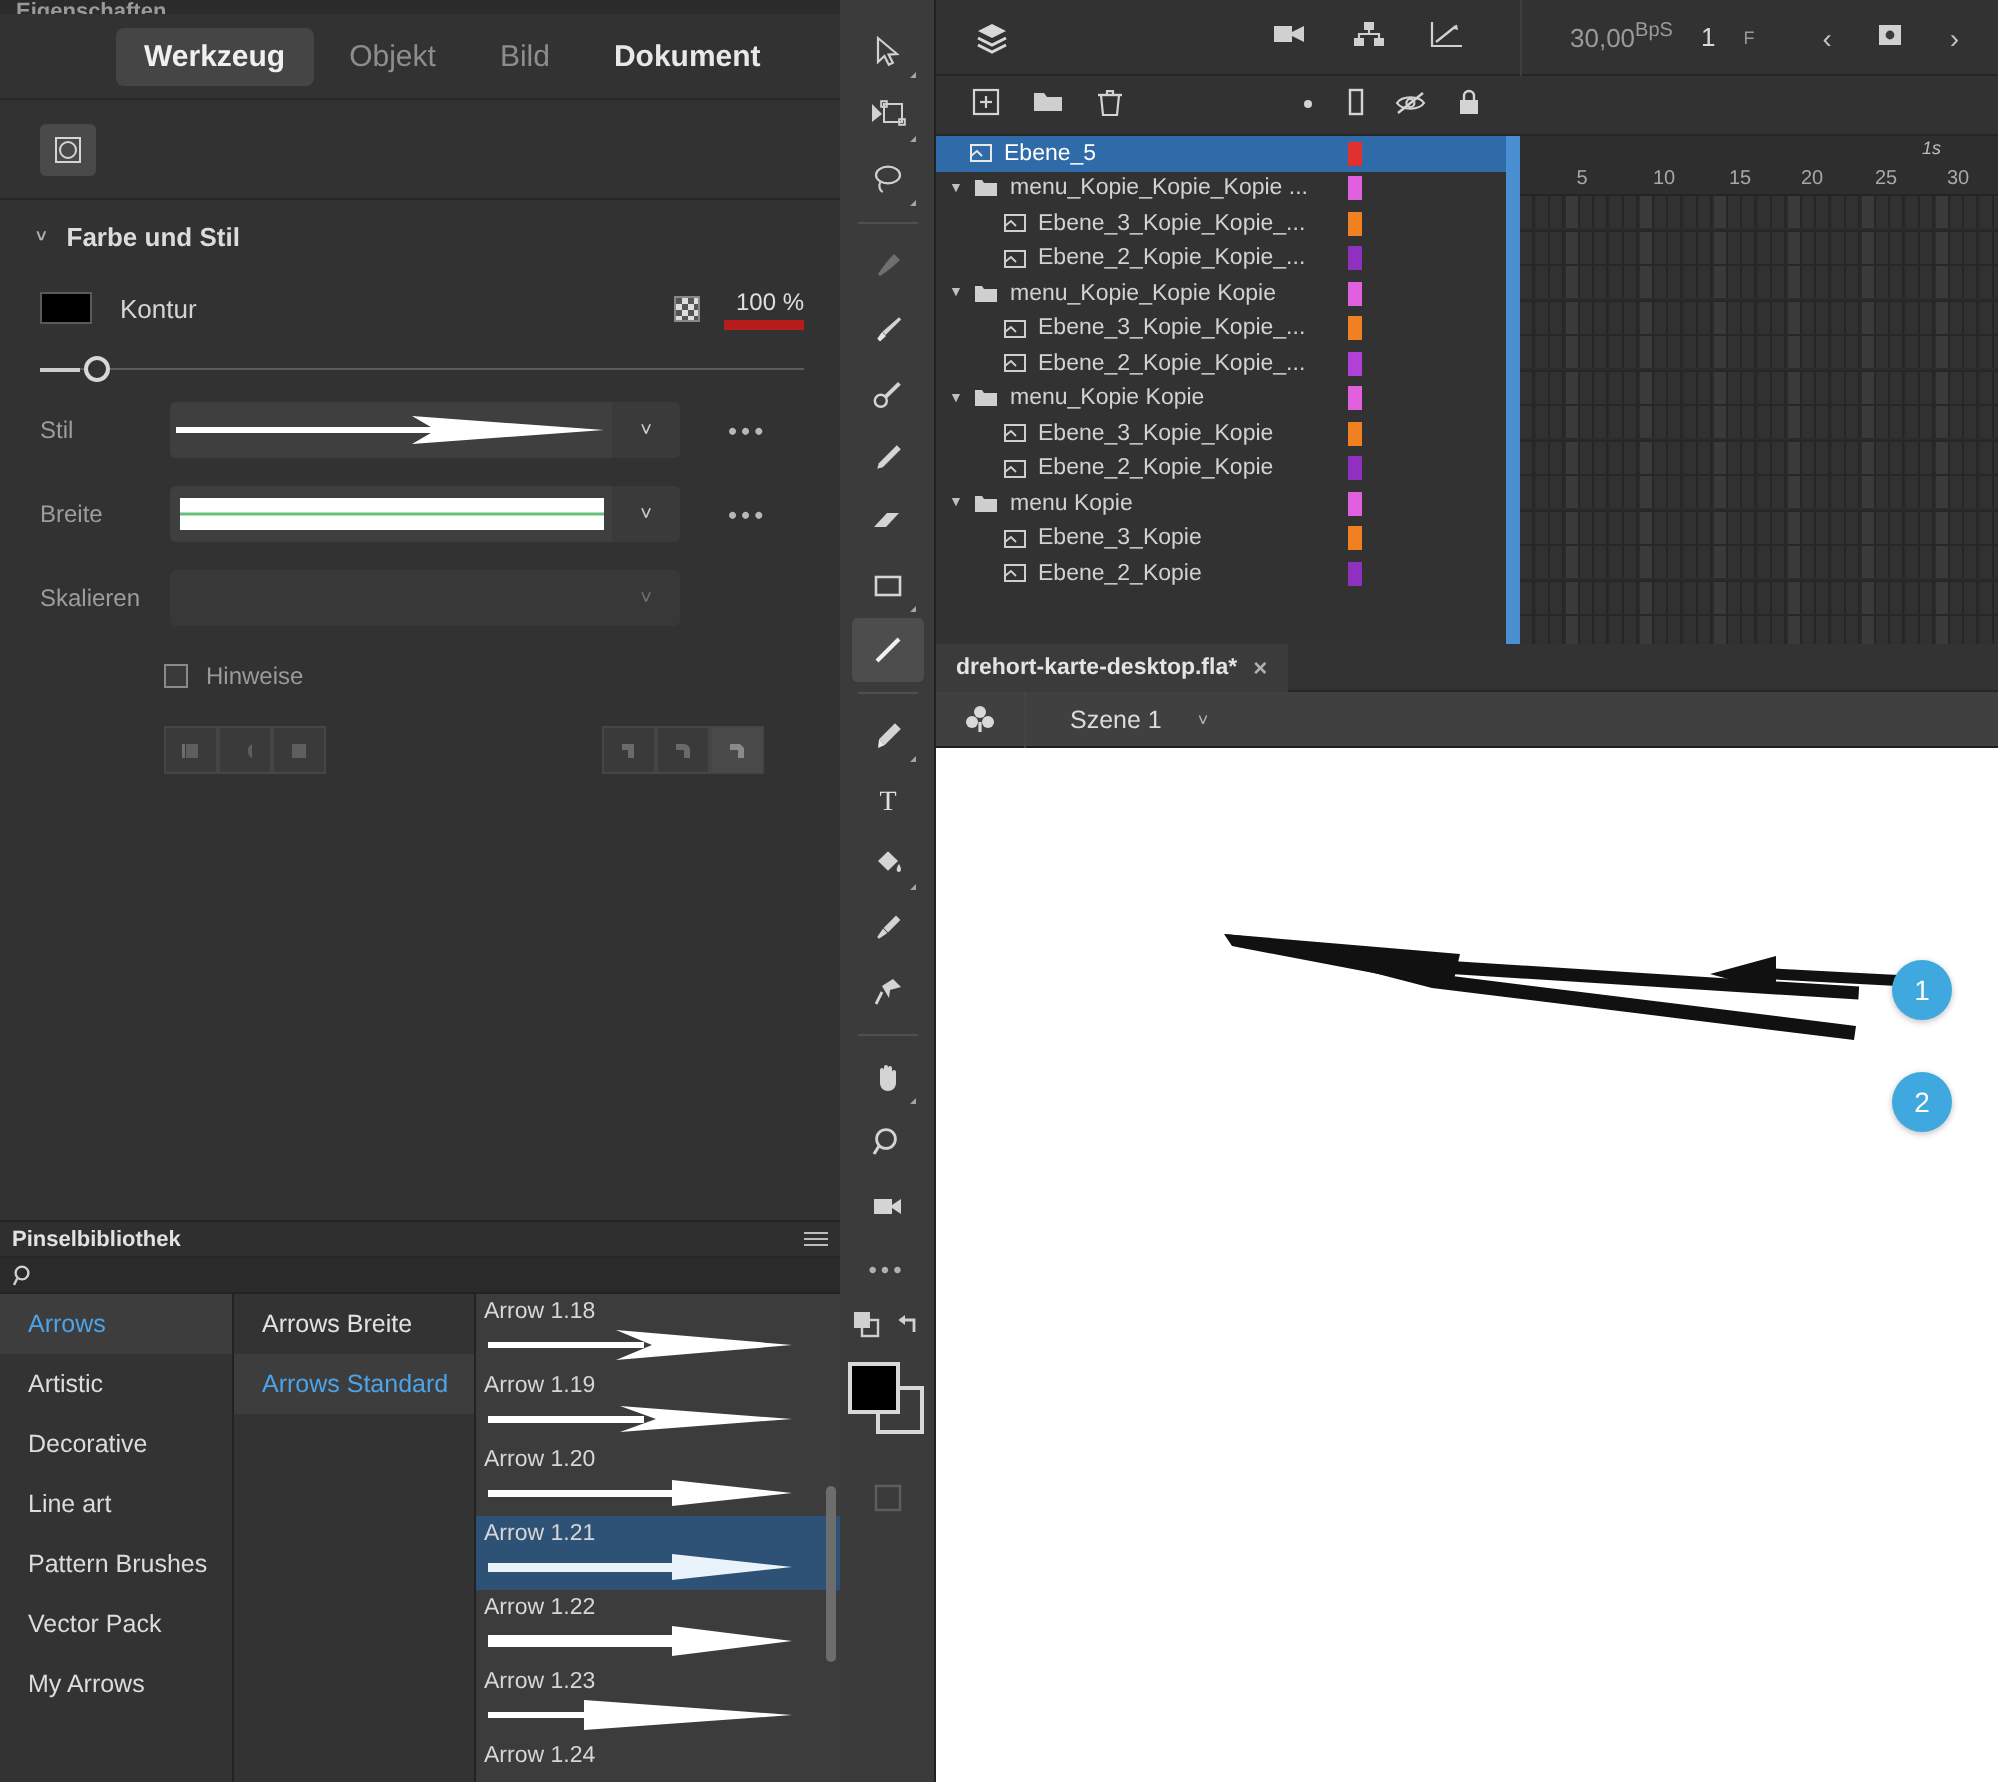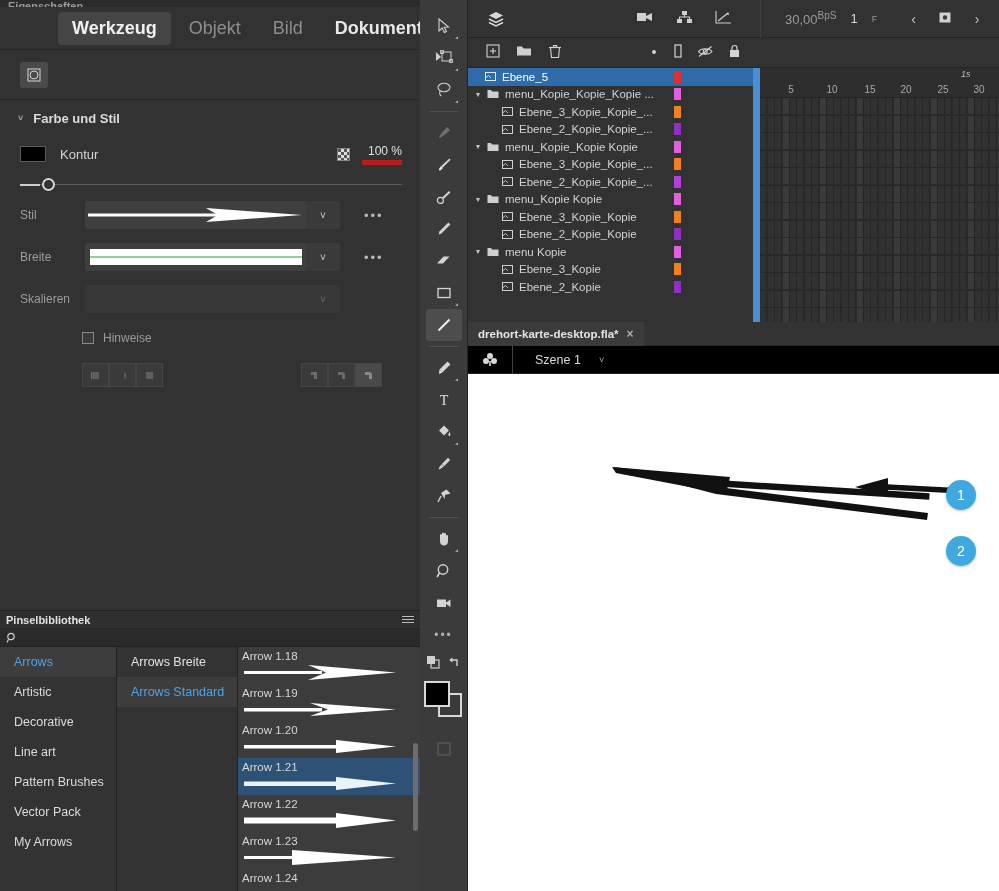--- a/index.html
+++ b/index.html
@@ -22,21 +22,21 @@
     height: 7px; background: #2b2b2b; overflow: hidden;
     padding-left: 8px; color: #9a9a9a; font-size: 11px; font-weight: bold;
     line-height: 13px;
   }
   .props-tabs {
     height: 43px; display: flex; align-items: center;
     background: #323232; border-bottom: 1px solid #272727;
     padding-left: 58px; gap: 4px;
   }
   .props-tab {
-    padding: 6px 14px; border-radius: 4px; font-size: 18px;
+    padding: 6px 14px; border-radius: 4px; font-size: 15px;
     color: #8d8d8d; cursor: pointer; white-space: nowrap;
   }
   .props-tab.active { background: #454545; color: #f0f0f0; font-weight: bold; }
   .props-tab.bright { color: #e8e8e8; font-weight: bold; }
 
   .tool-row {
     height: 42px; display: flex; align-items: center; gap: 14px;
     padding-left: 22px; border-bottom: 1px solid #272727;
   }
   .tool-row .label { color: #9d9d9d; font-size: 13px; }
@@ -244,21 +244,21 @@
   }
   .doctab {
     height: 24px; display: flex; align-items: center; gap: 8px; padding: 0 10px;
     background: #3b3b3b; font-size: 11.5px; font-weight: bold; color: #e4e4e4;
     cursor: pointer;
   }
   .doctab .x { font-size: 12px; color: #b0b0b0; cursor: pointer; }
 
   .scene-bar {
     position: absolute; left: 468px; top: 346px; width: 531px; height: 28px;
-    background: #000000; display: flex; align-items: center;
+    background: #404040; display: flex; align-items: center;
     border-bottom: 1px solid #1f1f1f;
   }
   .scene-icon { width: 44px; display: flex; justify-content: center; cursor: pointer; }
   .scene-sep { width: 1px; height: 28px; background: #444; }
   .scene-name { margin-left: 22px; font-size: 12.5px; color: #dcdcdc; cursor: pointer; }
   .scene-chev { margin-left: 18px; font-size: 9px; color: #b5b5b5; cursor: pointer; }
 
   
   .canvas {
     position: absolute; left: 468px; top: 374px; width: 531px; height: 517px;

